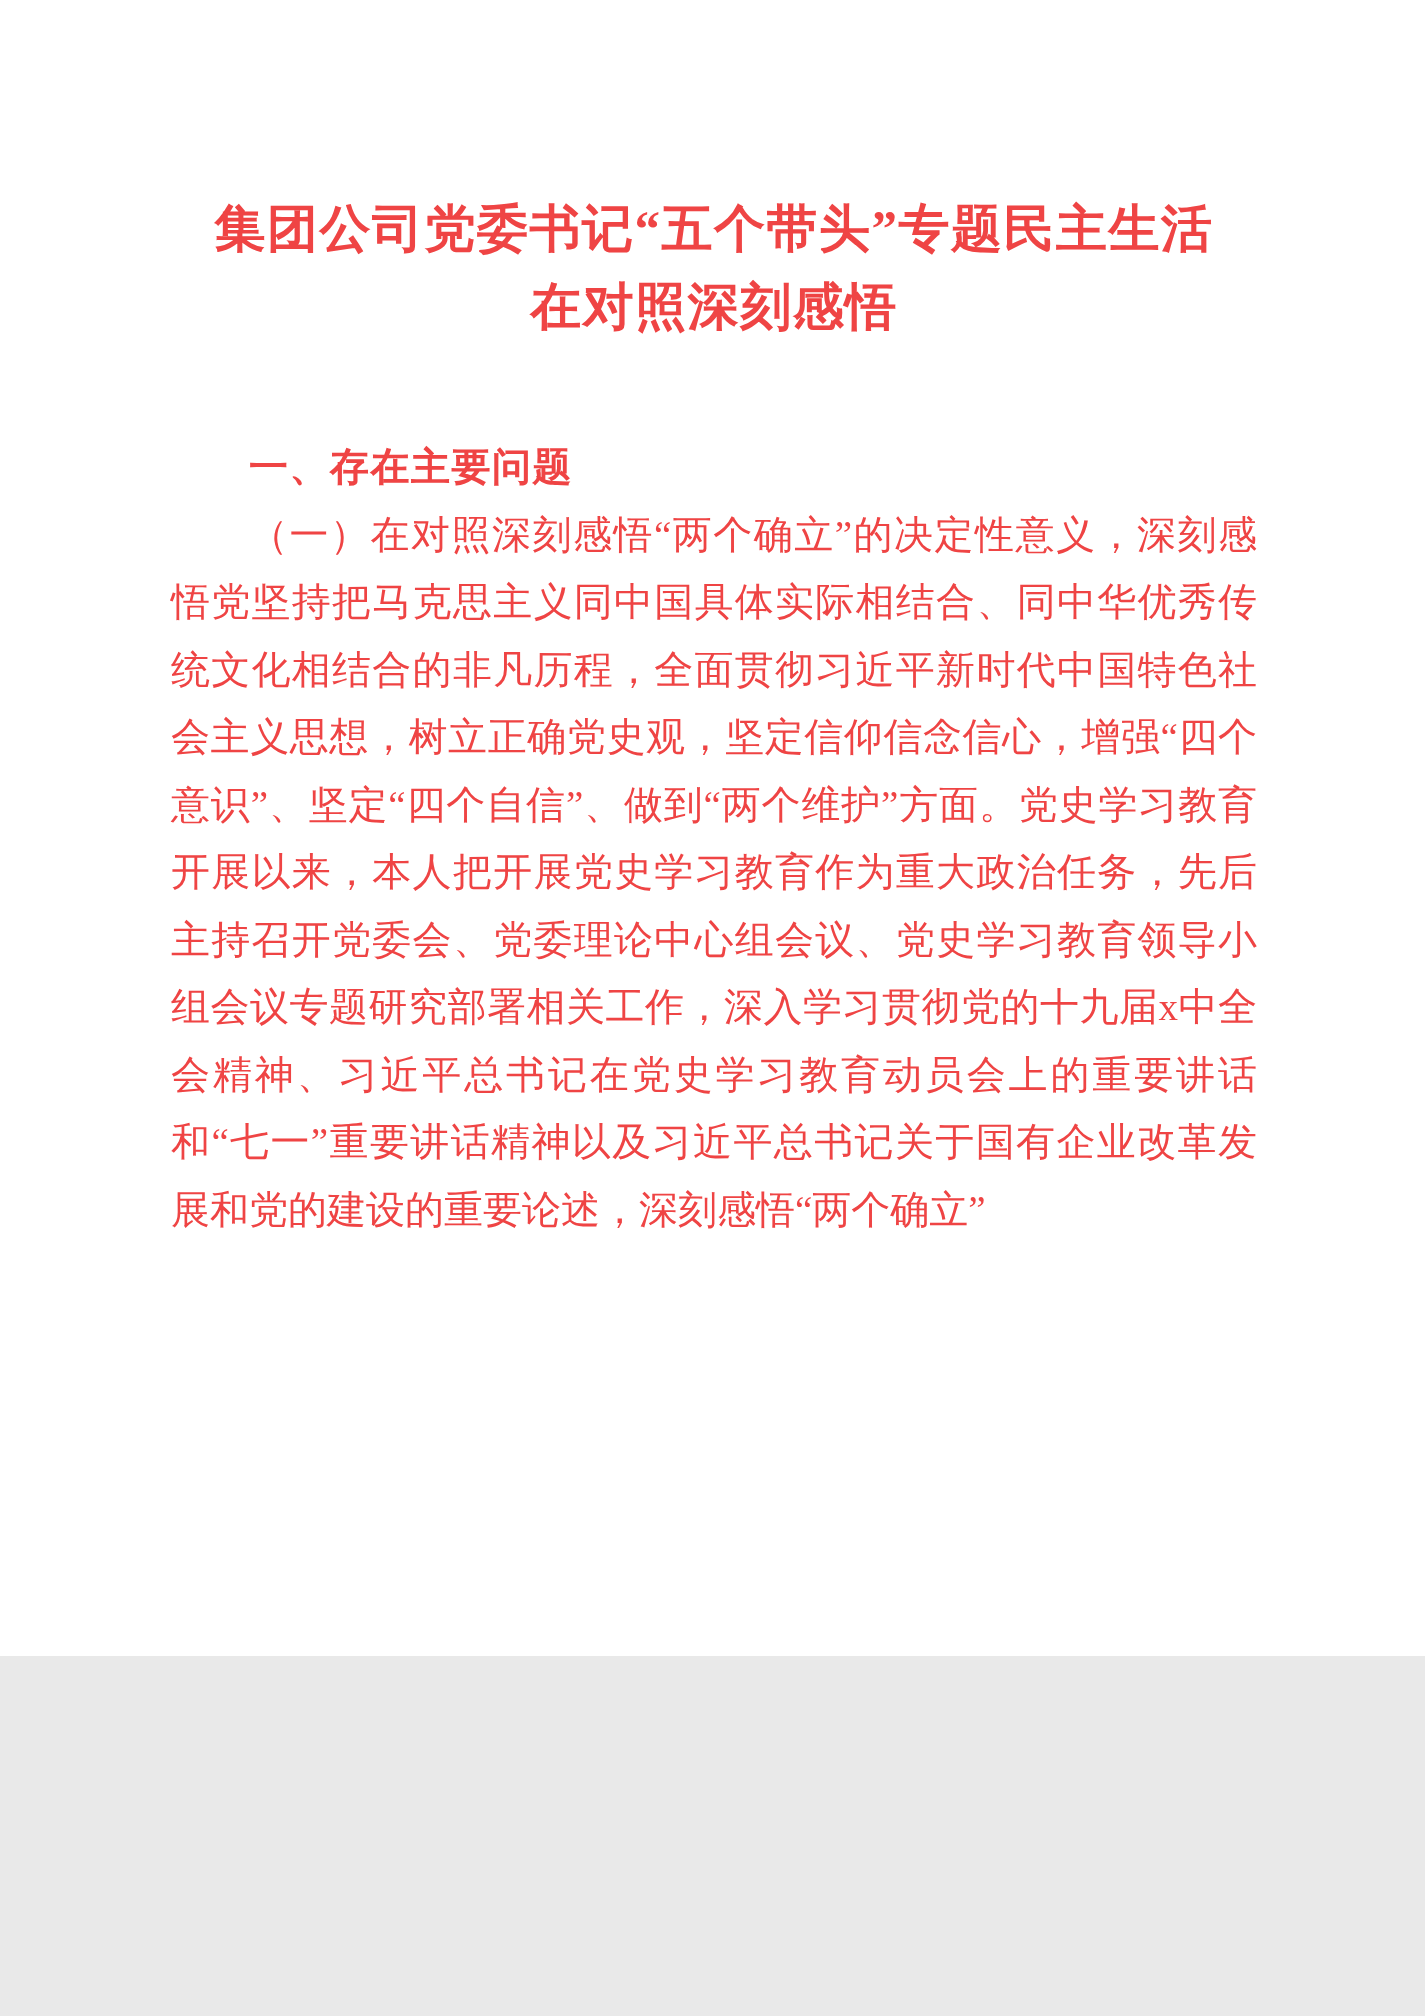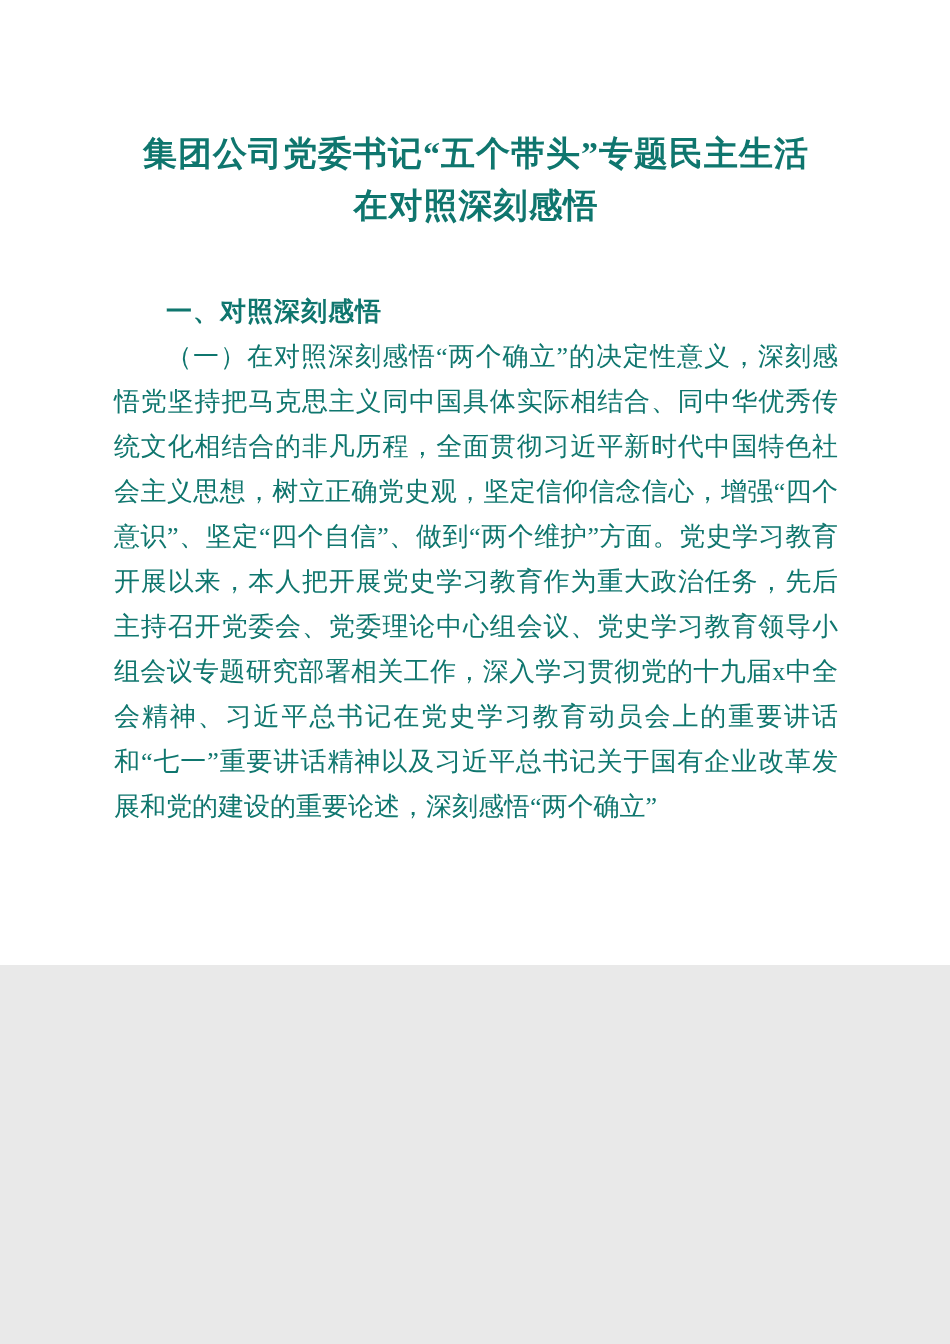--- a/index.html
+++ b/index.html
@@ -3,26 +3,26 @@
 <meta charset="utf-8">
 <style>
   html, body {
     margin: 0;
     padding: 0;
     background: #e9e9e9;
   }
   .page {
     position: relative;
     width: 950px;
-    height: 965px;
+    height: 1104px;
     margin: 0 auto;
     background: #ffffff;
     box-sizing: border-box;
     padding: 128px 112px 0 114px;
-    color: #0f766e;
+    color: #ef4444;
     font-family: "Liberation Serif", "DejaVu Serif", serif;
     overflow: hidden;
   }
   .doc-title {
     margin: 0 0 56px 0;
     font-size: 34px;
     line-height: 52px;
     font-weight: bold;
     text-align: center;
     letter-spacing: 1px;
@@ -51,17 +51,17 @@
 <body>
 
 <div class="page">
 
   <h1 class="doc-title">
     <span class="title-line">集团公司党委书记“五个带头”专题民主生活</span>
     <span class="title-line">在对照深刻感悟</span>
   </h1>
 
 
-  <h2 class="section-heading">一、对照深刻感悟</h2>
+  <h2 class="section-heading">一、存在主要问题</h2>
 
   <p class="body-text">（一）在对照深刻感悟“两个确立”的决定性意义，深刻感悟党坚持把马克思主义同中国具体实际相结合、同中华优秀传统文化相结合的非凡历程，全面贯彻习近平新时代中国特色社会主义思想，树立正确党史观，坚定信仰信念信心，增强“四个意识”、坚定“四个自信”、做到“两个维护”方面。党史学习教育开展以来，本人把开展党史学习教育作为重大政治任务，先后主持召开党委会、党委理论中心组会议、党史学习教育领导小组会议专题研究部署相关工作，深入学习贯彻党的十九届x中全会精神、习近平总书记在党史学习教育动员会上的重要讲话和“七一”重要讲话精神以及习近平总书记关于国有企业改革发展和党的建设的重要论述，深刻感悟“两个确立”</p>
 
 </div>
 
 </body></html>

